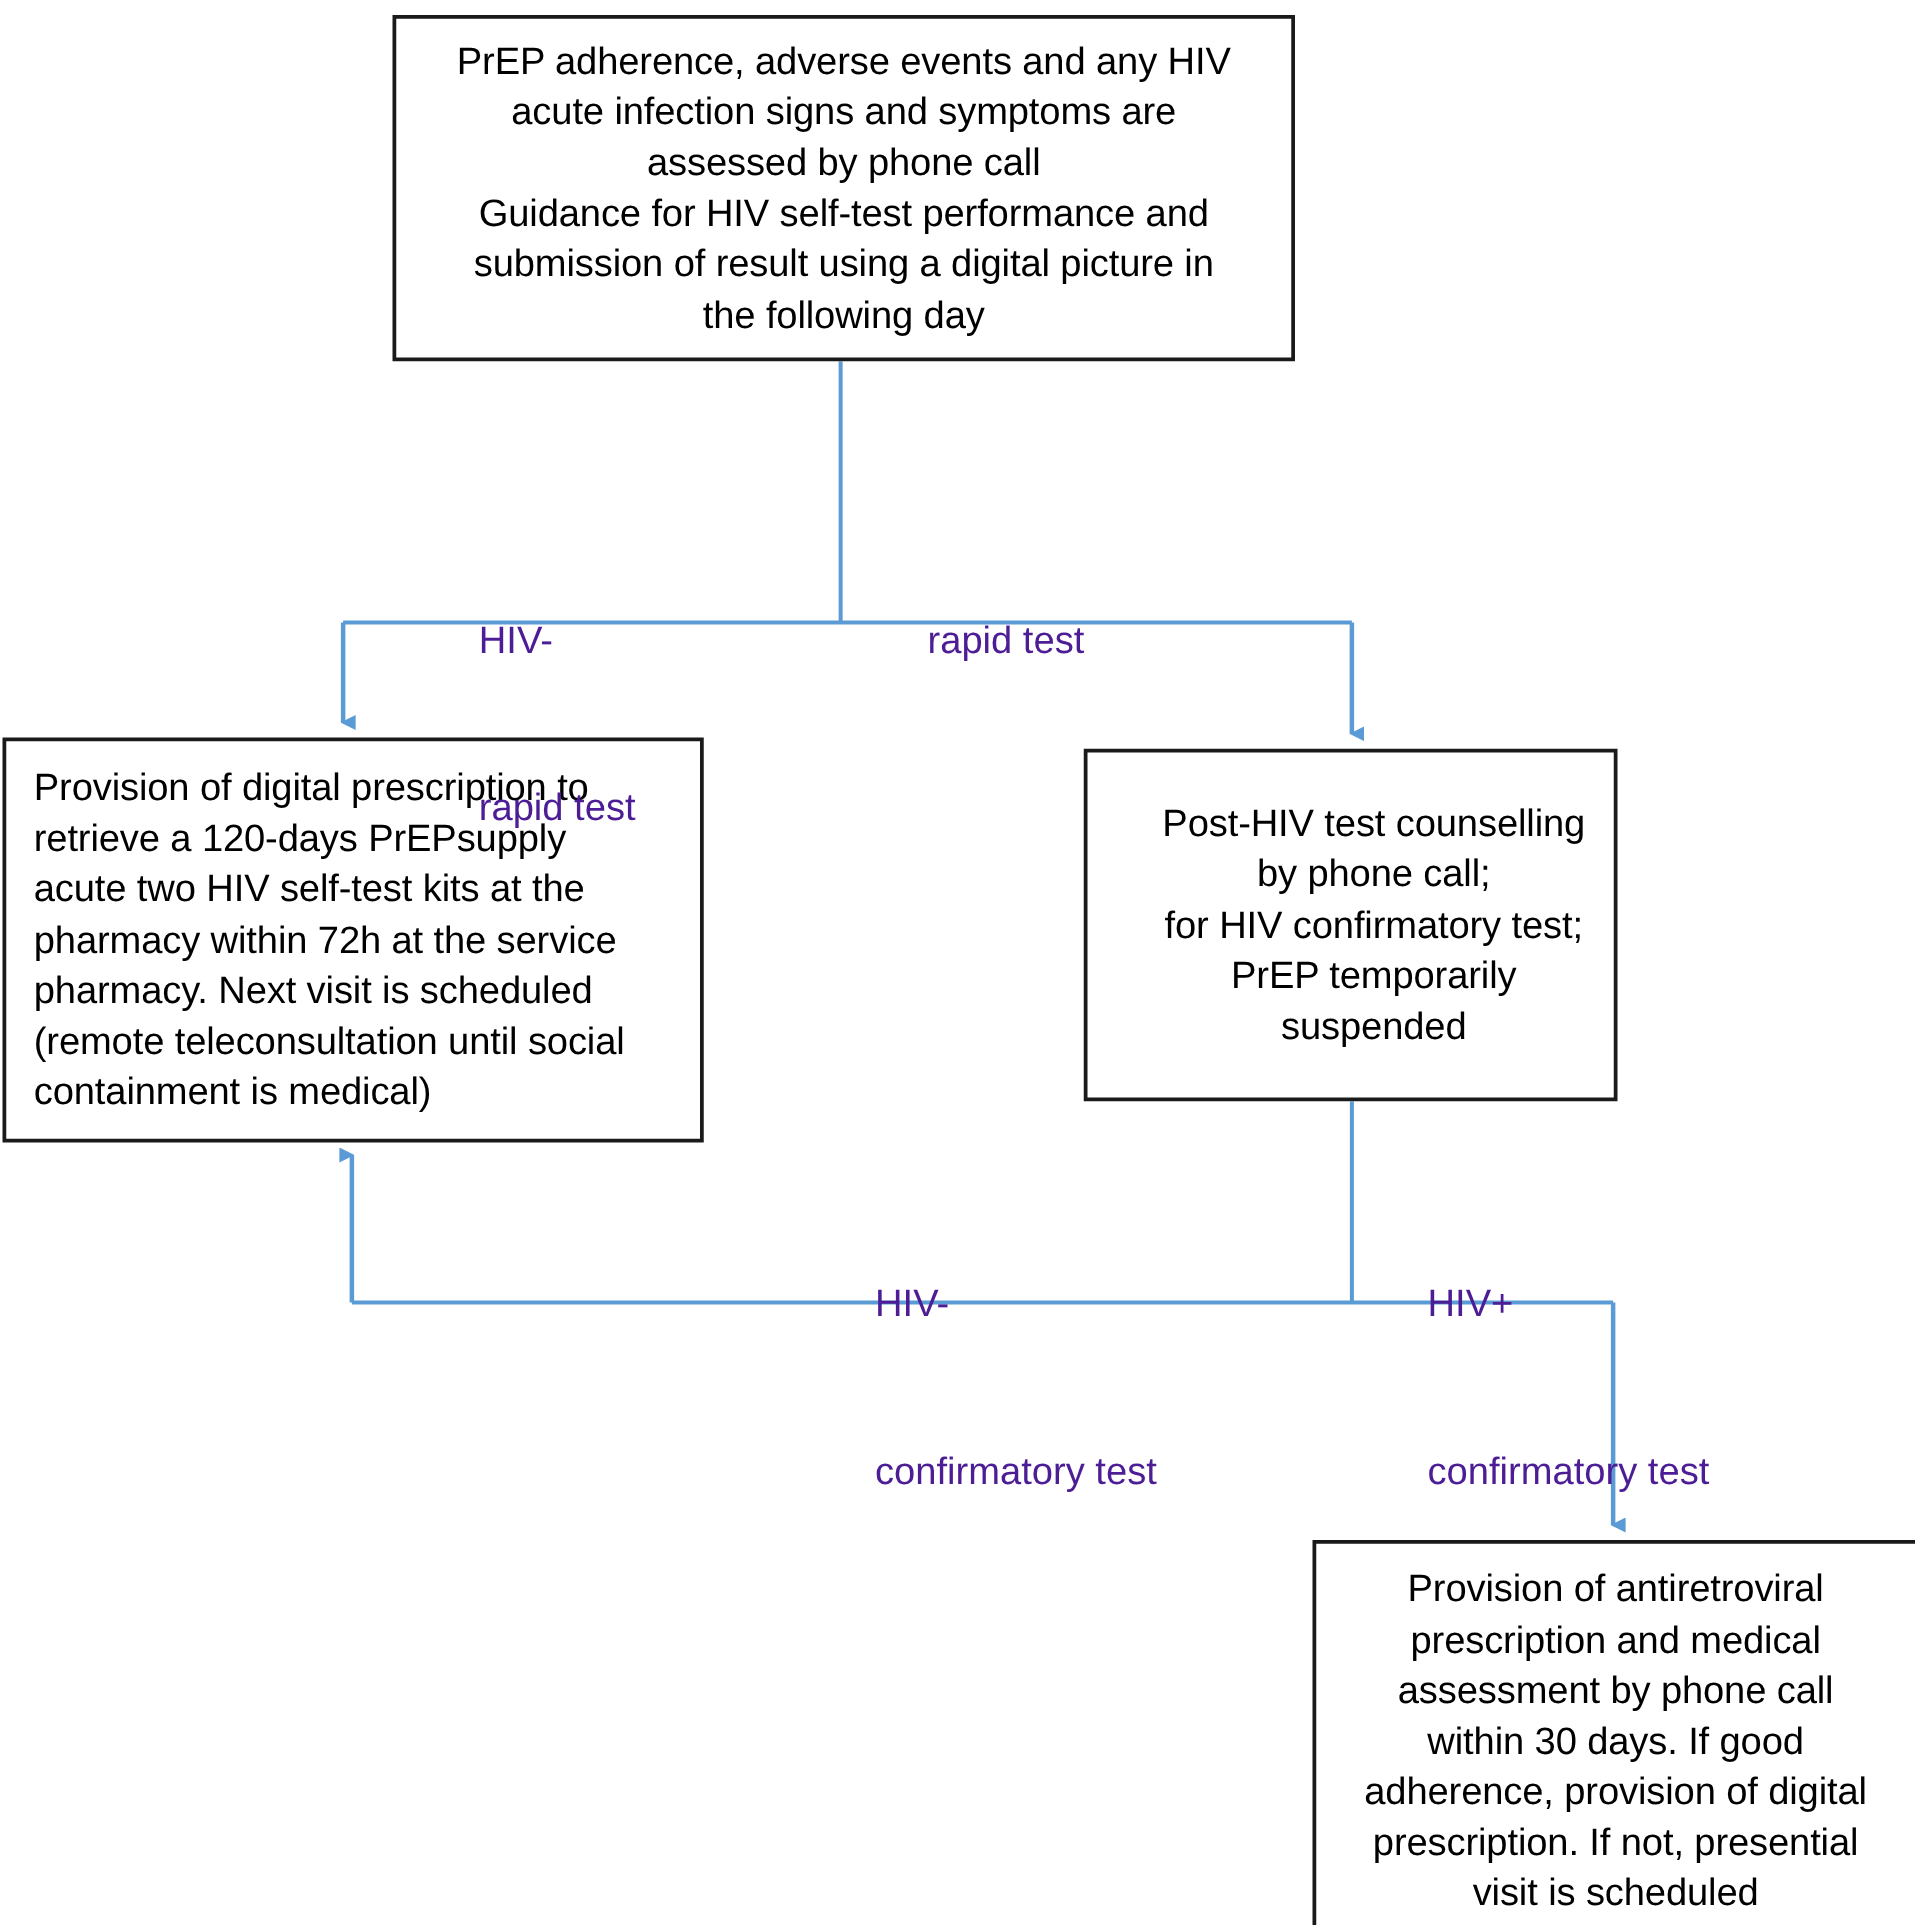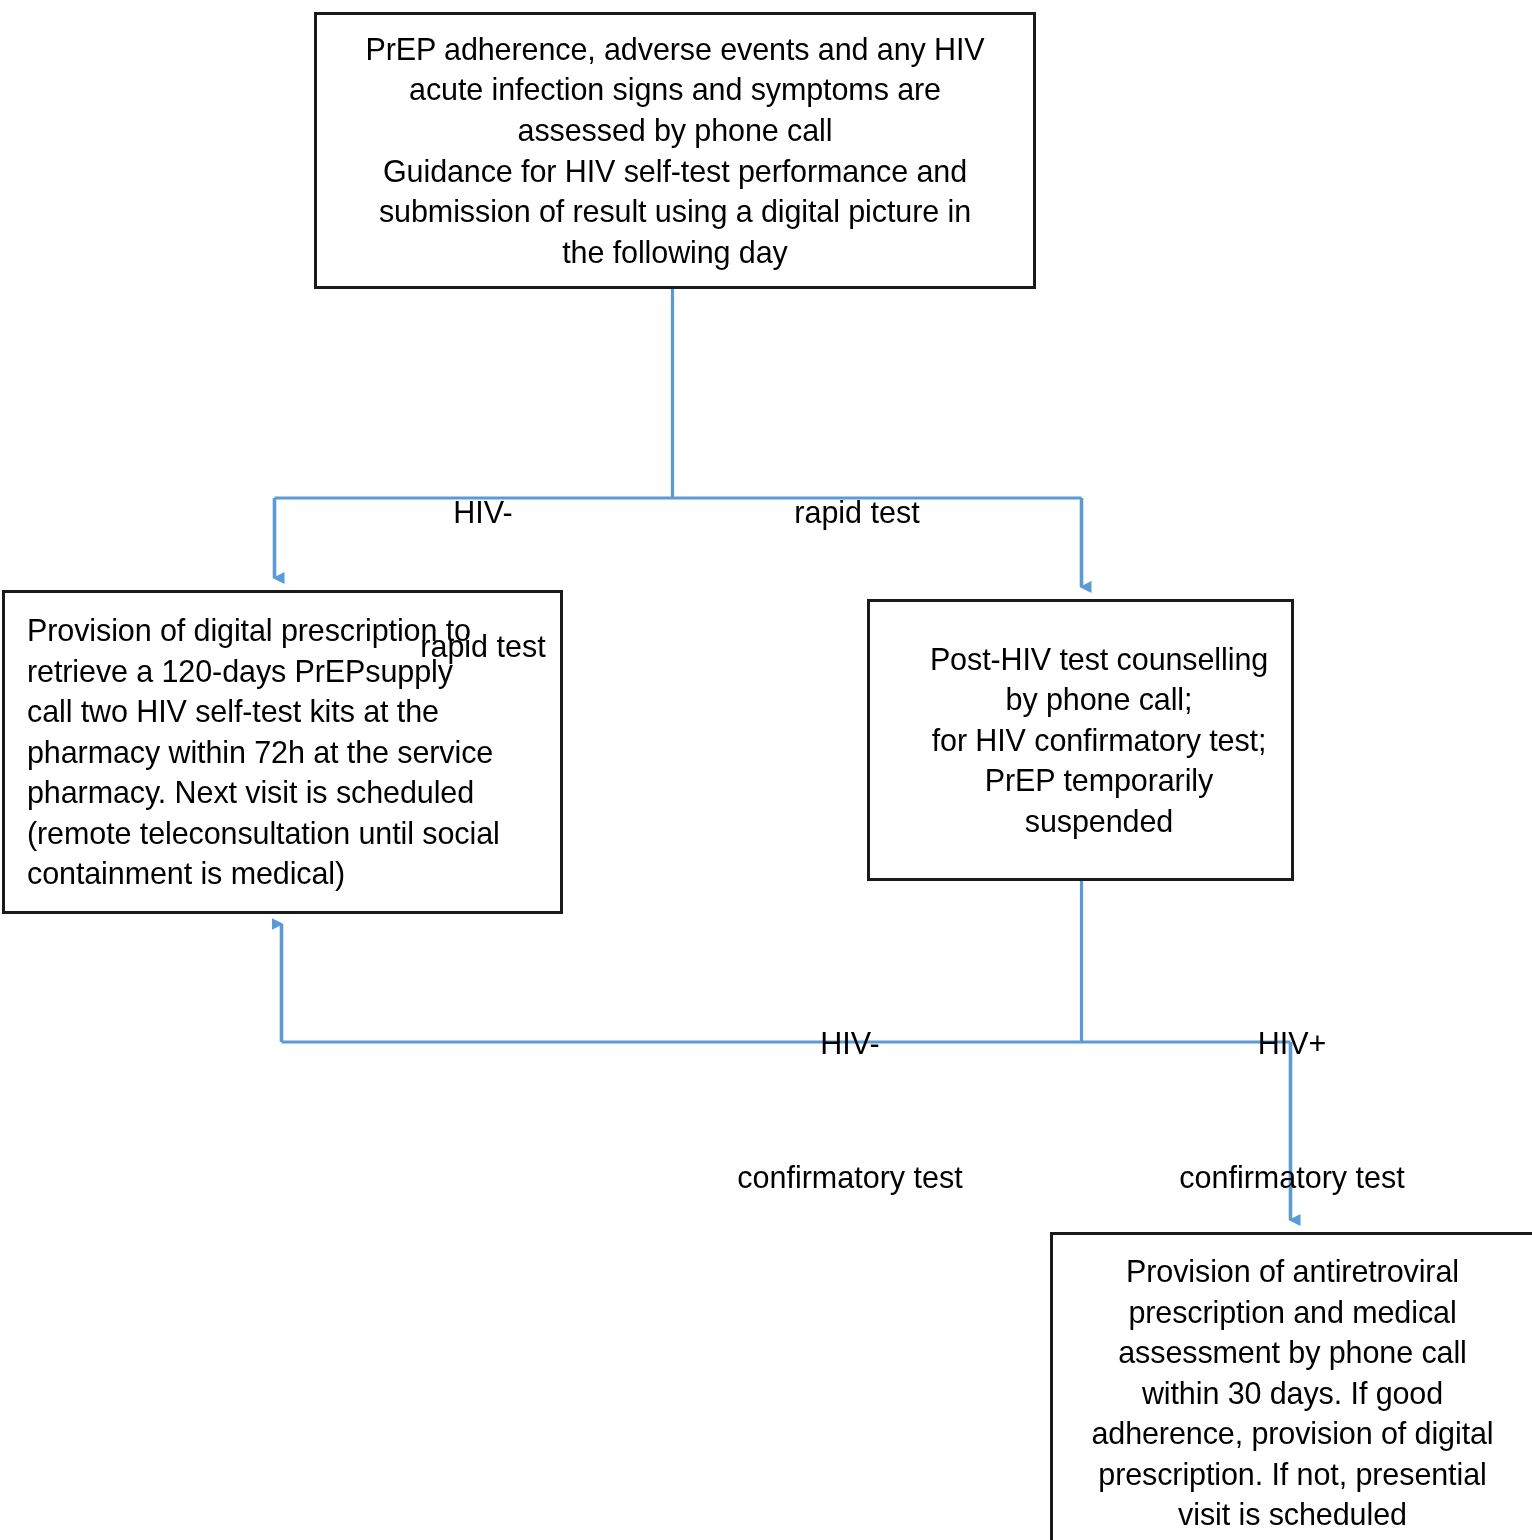--- a/index.html
+++ b/index.html
@@ -52,22 +52,21 @@
     align-items: flex-start;
     text-align: left;
     padding-left: 22px;
     padding-right: 24px;
   }
   .edge-label {
     position: absolute;
     font-size: 30.5px;
     line-height: 1.47;
     white-space: pre;
-    text-align: center;
-    color: #000000;
+    color: #4c1d95;
   }
   .edge-label .line { display: block; }
 
   
   #node-assessment { left: 314px;  top: 0px;     width: 722px;  height: 277px; }
   #node-prescription { left: 2px;  top: 578px;   width: 561px;  height: 324px; }
   #node-posthiv    { left: 867px;  top: 587px;   width: 427px;  height: 282px; padding-left: 37px; }
   #node-antiretroviral { left: 1050px; top: 1220px; width: 485px; height: 322px; }
 
   
@@ -113,21 +112,21 @@
     <span class="line">acute infection signs and symptoms are</span>
     <span class="line">assessed by phone call</span>
     <span class="line">Guidance for HIV self-test performance and</span>
     <span class="line">submission of result using a digital picture in</span>
     <span class="line">the following day</span>
   </div>
 
   <div class="node left-text" id="node-prescription">
     <span class="line">Provision of digital prescription to</span>
     <span class="line">retrieve a 120-days PrEPsupply</span>
-    <span class="line">call two HIV self-test kits at the</span>
+    <span class="line">acute two HIV self-test kits at the</span>
     <span class="line">pharmacy within 72h at the service</span>
     <span class="line">pharmacy. Next visit is scheduled</span>
     <span class="line">(remote teleconsultation until social</span>
     <span class="line">containment is medical)</span>
   </div>
 
   <div class="node center-text" id="node-posthiv">
     <span class="line">Post-HIV test counselling</span>
     <span class="line">by phone call;</span>
     <span class="line">for HIV confirmatory test;</span>

